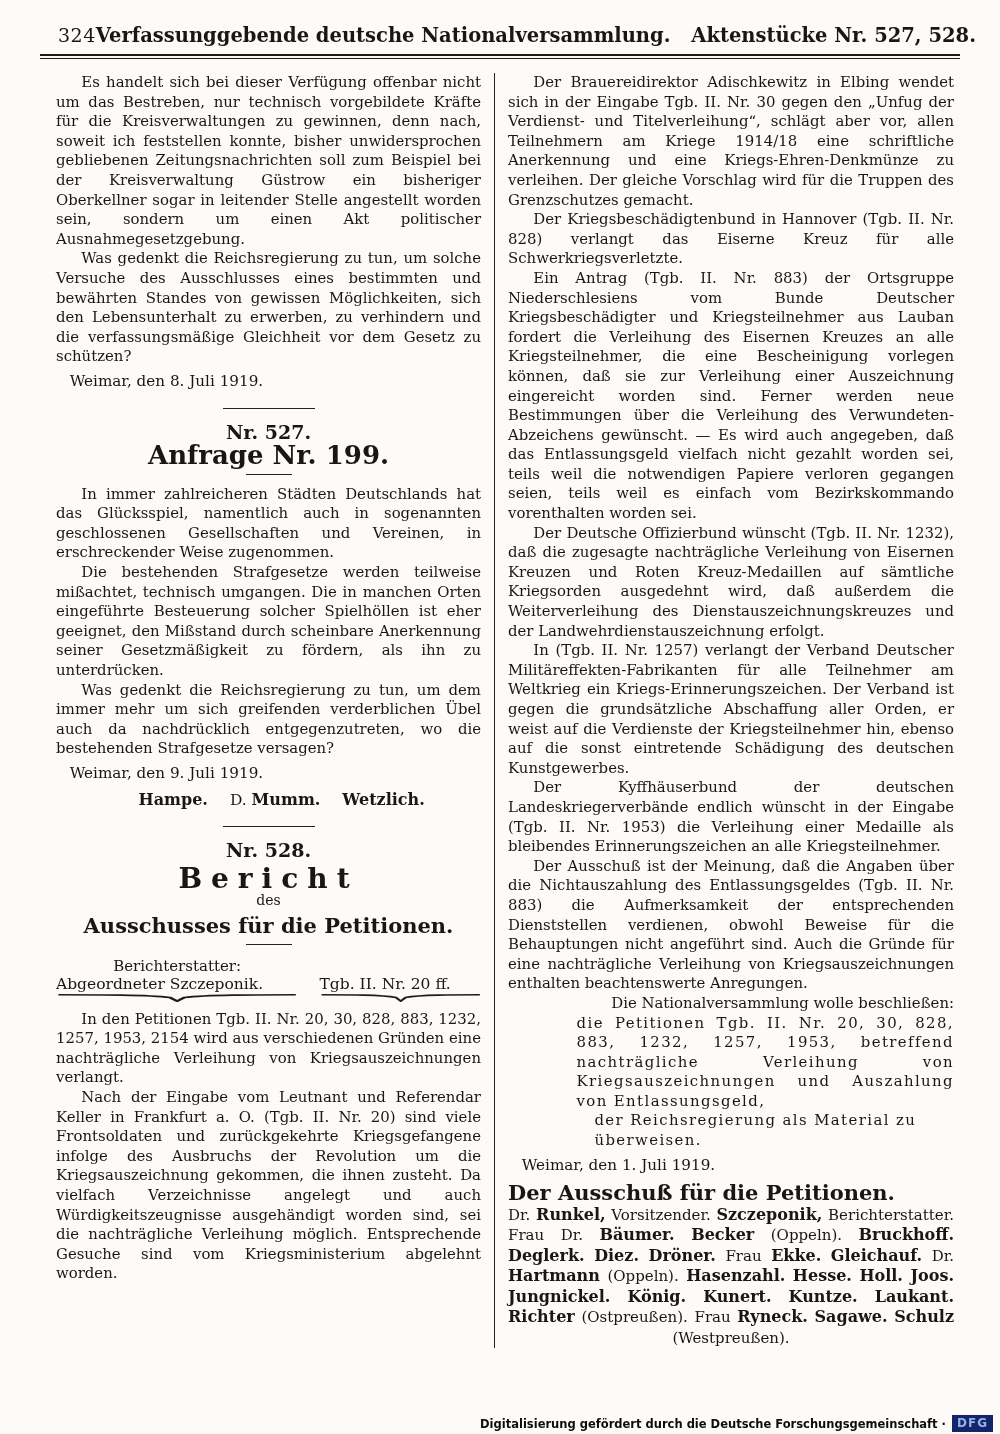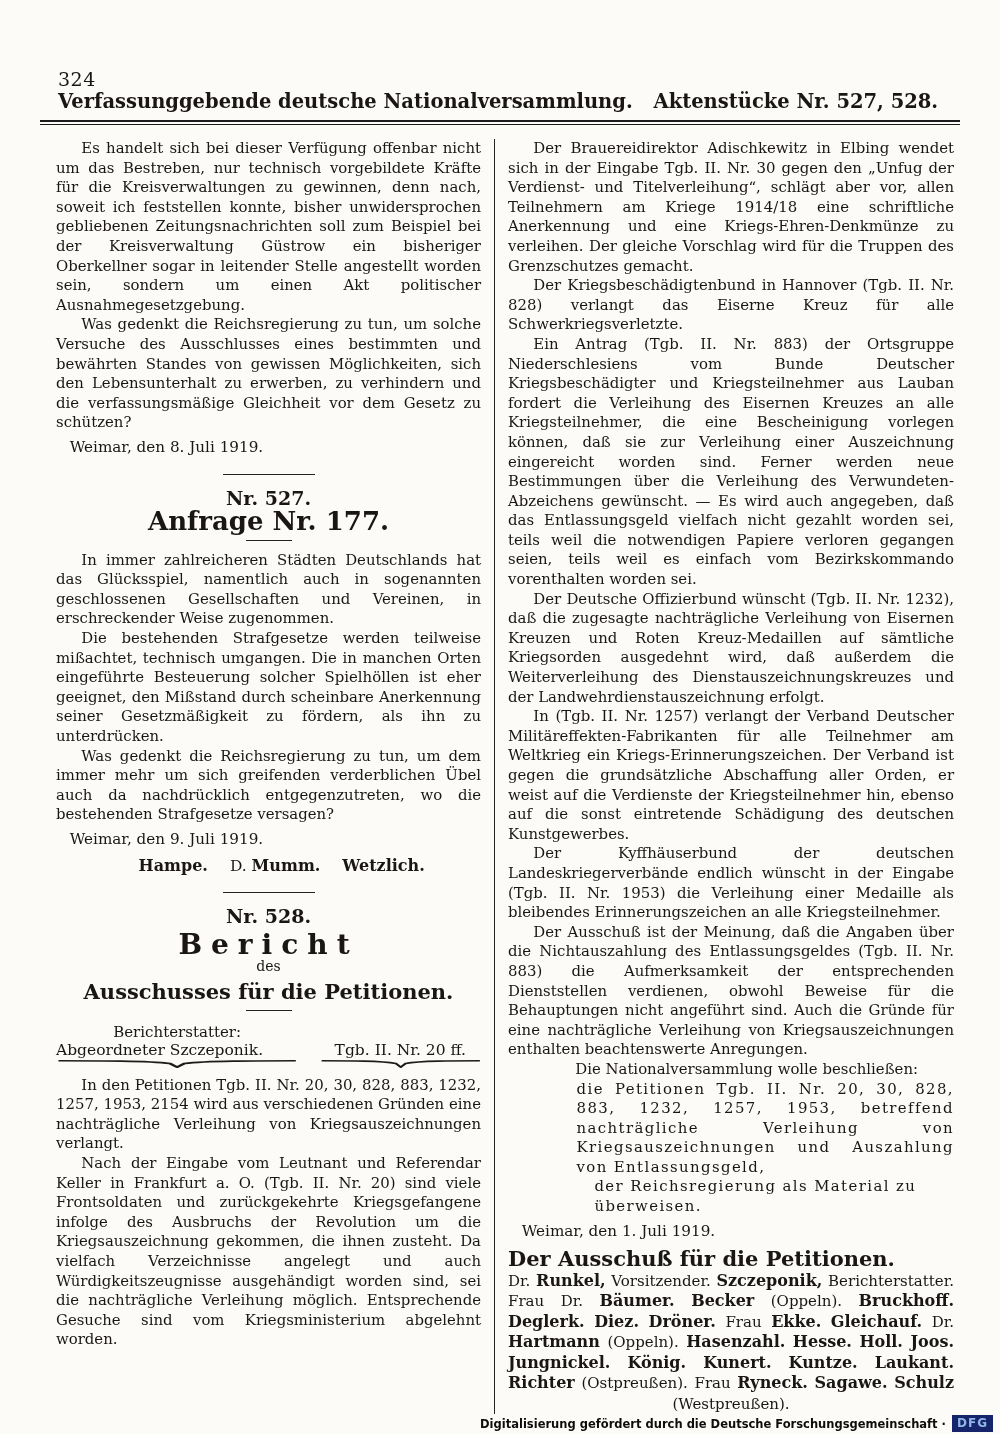--- a/index.html
+++ b/index.html
@@ -1,20 +1,20 @@
 <!DOCTYPE html>
 <html lang="de"><head>
 <meta charset="utf-8">
 <style>
   html,body{margin:0;padding:0;}
   body{width:1000px;height:1434px;background:#e9e7e1;}
   .page{position:relative;width:1000px;height:1434px;background:#fcfbf7;color:#191613;
         font-family:"DejaVu Serif", serif;overflow:hidden;}
   
-  .header{display:flex;align-items:baseline;padding:68px 44px 0 58px;flex-direction:column;}
+  .header{display:flex;align-items:baseline;padding:24px 44px 0 58px;}
   .page-num{font-size:19px;letter-spacing:.5px;}
   .header-title{flex:1;text-align:center;font-weight:bold;font-size:19.5px;white-space:nowrap;}
   .header-title .docket{margin-left:14px;}
   .double-rule{margin:7px 40px 0 40px;height:2px;border-top:2px solid #1b1b1b;border-bottom:1px solid #1b1b1b;}
   
   .columns{display:flex;align-items:stretch;padding:14px 46px 0 56px;}
   .col-left{width:438px;padding-right:13px;box-sizing:border-box;}
   .col-right{flex:1;border-left:1.5px solid #242424;padding-left:13px;box-sizing:border-box;}
   p{margin:0;text-align:justify;text-indent:1.7em;font-size:14.9px;line-height:19.6px;}
   .dateline{text-indent:.9em;text-align:left;margin-top:5px;font-size:15.2px;}
@@ -26,25 +26,25 @@
   .sec-num{text-align:center;font-weight:bold;font-size:19px;margin-top:1px;text-indent:0;}
   .sec-title{text-align:center;font-weight:bold;font-size:26px;margin-top:4px;text-indent:0;}
   .bericht-title{text-align:center;font-weight:bold;font-size:28px;letter-spacing:9px;margin-top:8px;text-indent:0;}
   .des-line{text-align:center;font-size:14px;margin-top:3px;text-indent:0;}
   .ausschuss-title{text-align:center;font-weight:bold;font-size:21px;margin-top:5px;text-indent:0;}
   
   .reporter-row{display:flex;justify-content:space-between;align-items:flex-end;margin:12px 0 8px;}
   .reporter-left{width:57%;}
   .reporter-label{font-size:15px;text-align:center;display:block;}
   .reporter-name{font-size:15.5px;display:block;white-space:nowrap;}
-  .reporter-right{width:38%;text-align:center;}
+  .reporter-right{width:38%;text-align:left;}
   .reporter-ref{font-size:15.5px;white-space:nowrap;}
   .swash{display:block;width:100%;height:9px;}
   
-  .res-intro{text-indent:0;padding-left:2.1em;text-align:center;}
+  .res-intro{text-indent:0;padding-left:2.1em;text-align:right;}
   .res-1{margin-left:4.6em;letter-spacing:1.4px;text-indent:0;}
   .res-2{margin-left:5.8em;letter-spacing:1.4px;text-indent:0;text-align:left;}
   
   .committee-heading{font-weight:bold;font-size:21px;margin:8px 0 2px;text-indent:0;}
   .members{text-align:justify;text-align-last:center;font-size:15px;line-height:20.5px;text-indent:0;}
   .members b{font-size:16px;}
   
   .scan-footer{position:absolute;right:7px;bottom:2px;display:flex;align-items:center;gap:6px;
                font-family:"DejaVu Sans", sans-serif;font-size:11.5px;font-weight:bold;color:#0d0d0d;}
   .dfg-logo{background:#16256b;color:#8fb6e6;padding:1px 5px 2px;font-size:12px;font-weight:bold;letter-spacing:1px;}
@@ -66,21 +66,21 @@
   <div class="columns">
 
     <div class="col-left">
       <p>Es handelt sich bei dieser Verfügung offenbar nicht um das Bestreben, nur technisch vorgebildete Kräfte für die Kreisverwaltungen zu gewinnen, denn nach, soweit ich feststellen konnte, bisher unwidersprochen gebliebenen Zeitungsnachrichten soll zum Beispiel bei der Kreisverwaltung Güstrow ein bisheriger Oberkellner sogar in leitender Stelle angestellt worden sein, sondern um einen Akt politischer Ausnahmegesetzgebung.</p>
       <p>Was gedenkt die Reichsregierung zu tun, um solche Versuche des Ausschlusses eines bestimmten und bewährten Standes von gewissen Möglichkeiten, sich den Lebensunterhalt zu erwerben, zu verhindern und die verfassungsmäßige Gleichheit vor dem Gesetz zu schützen?</p>
       <p class="dateline">Weimar, den 8. Juli 1919.</p>
 
       <div class="divider"></div>
 
       <p class="sec-num">Nr. 527.</p>
-      <p class="sec-title">Anfrage Nr. 177.</p>
+      <p class="sec-title">Anfrage Nr. 199.</p>
       <div class="divider small"></div>
 
       <p>In immer zahlreicheren Städten Deutschlands hat das Glücksspiel, namentlich auch in sogenannten geschlossenen Gesellschaften und Vereinen, in erschreckender Weise zugenommen.</p>
       <p>Die bestehenden Strafgesetze werden teilweise mißachtet, technisch umgangen. Die in manchen Orten eingeführte Besteuerung solcher Spielhöllen ist eher geeignet, den Mißstand durch scheinbare Anerkennung seiner Gesetzmäßigkeit zu fördern, als ihn zu unterdrücken.</p>
       <p>Was gedenkt die Reichsregierung zu tun, um dem immer mehr um sich greifenden verderblichen Übel auch da nachdrücklich entgegenzutreten, wo die bestehenden Strafgesetze versagen?</p>
       <p class="dateline">Weimar, den 9. Juli 1919.</p>
       <p class="sig-line"><span class="person"><b>Hampe.</b></span> <span class="person">D. <b>Mumm.</b></span> <span class="person"><b>Wetzlich.</b></span> </p>
 
       <div class="divider"></div>
 

